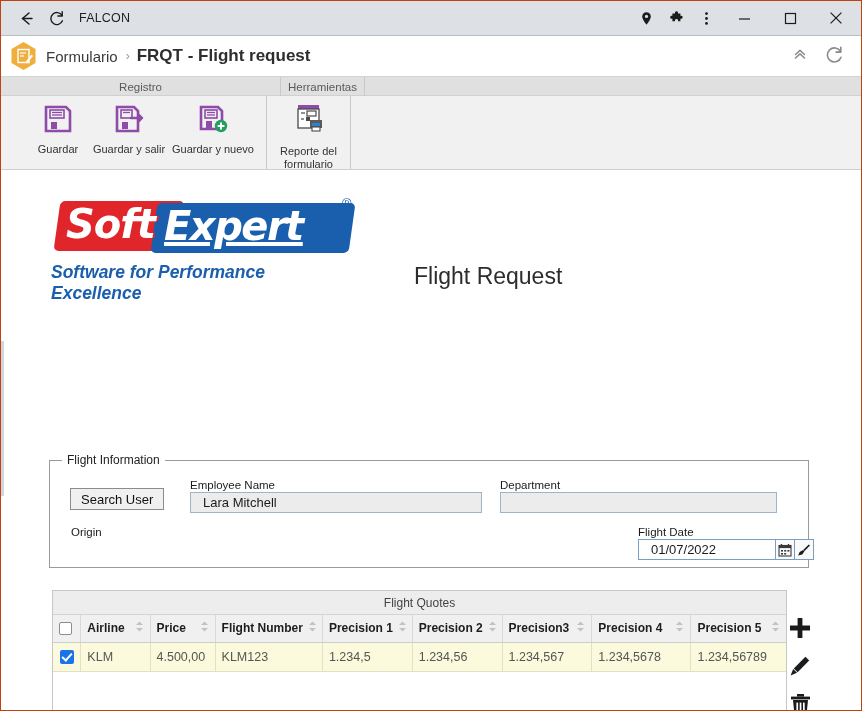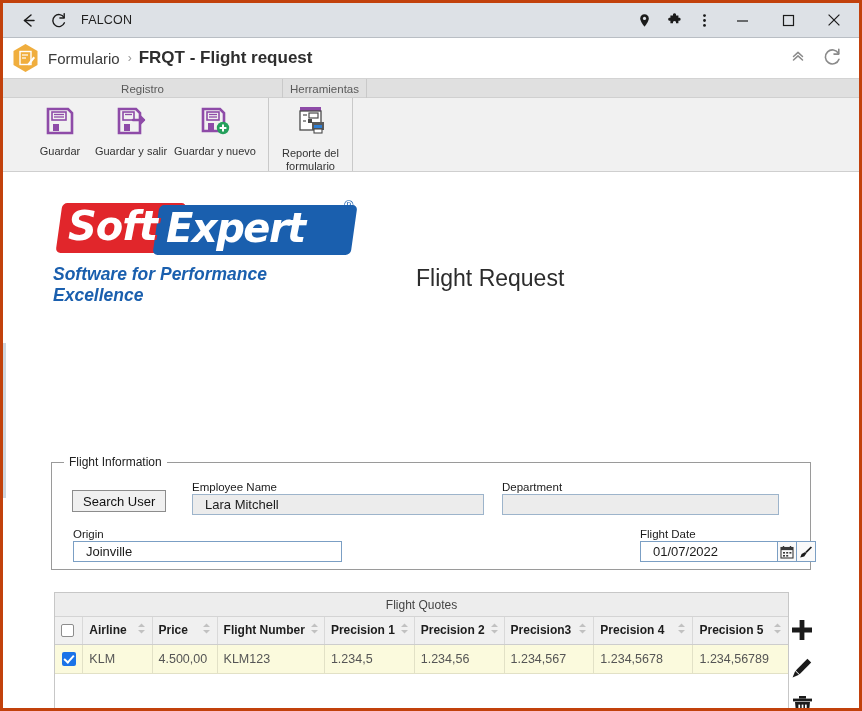--- a/index.html
+++ b/index.html
@@ -7,21 +7,21 @@
     margin: 0; padding: 0;
     width: 862px; height: 711px;
     background: #ffffff;
     font-family: "Liberation Sans", sans-serif;
     overflow: hidden;
   }
   .app-window {
     position: relative;
     width: 862px; height: 711px;
     background: #ffffff;
-    border: 3px solid #c2410c;
+    border: 1px solid #c2410c;
     overflow: hidden;
   }
 
   
   .titlebar {
     height: 35px;
     background: #dde1e6;
     border-bottom: 1px solid #b9bec4;
     display: flex;
     align-items: center;
@@ -135,20 +135,21 @@
     font-size: 40px; color: #ffffff;
     letter-spacing: -1px;
     text-shadow: 2px 0 0 #e1262b, -1px 0 0 #e1262b;
   }
   .se-word-expert {
     position: absolute; left: 117px; top: 5px;
     font-family: "DejaVu Sans", sans-serif;
     font-style: italic; font-weight: bold;
     font-size: 40px; color: #ffffff;
     letter-spacing: -1.5px;
+    text-decoration: underline;
   }
   .se-reg {
     position: absolute; left: 295px; top: -2px;
     font-size: 13px; color: #1a5fae;
   }
   .se-tag {
     font-family: "Liberation Sans", sans-serif;
     font-style: italic; font-weight: bold;
     font-size: 17.5px; color: #1a5fae;
     margin-top: 2px; margin-left: 4px;
@@ -456,21 +457,20 @@
         <input class="inp ro" style="width: 292px;" readonly="" value="Lara Mitchell">
       </div>
 
       <div class="fld" style="left:450px; top:18px;">
         <label class="fld-label">Department</label>
         <input class="inp ro" style="width: 277px;" readonly="" value="">
       </div>
 
       <div class="fld" style="left:21px; top:65px;">
         <label class="fld-label">Origin</label>
-        <input class="inp" style="width: 269px;" value="Joinville">
       </div>
 
 
       <div class="fld" style="left:588px; top:65px;">
         <label class="fld-label">Flight Date</label>
         <div class="date-wrap">
           <input class="inp" style="width: 138px;" value="01/07/2022">
           <div class="date-btn">
             <svg width="14" height="14" viewBox="0 0 14 14">
               <rect x="1" y="2.5" width="12" height="10.5" fill="none" stroke="#3a3a3a" stroke-width="1.1"></rect>

